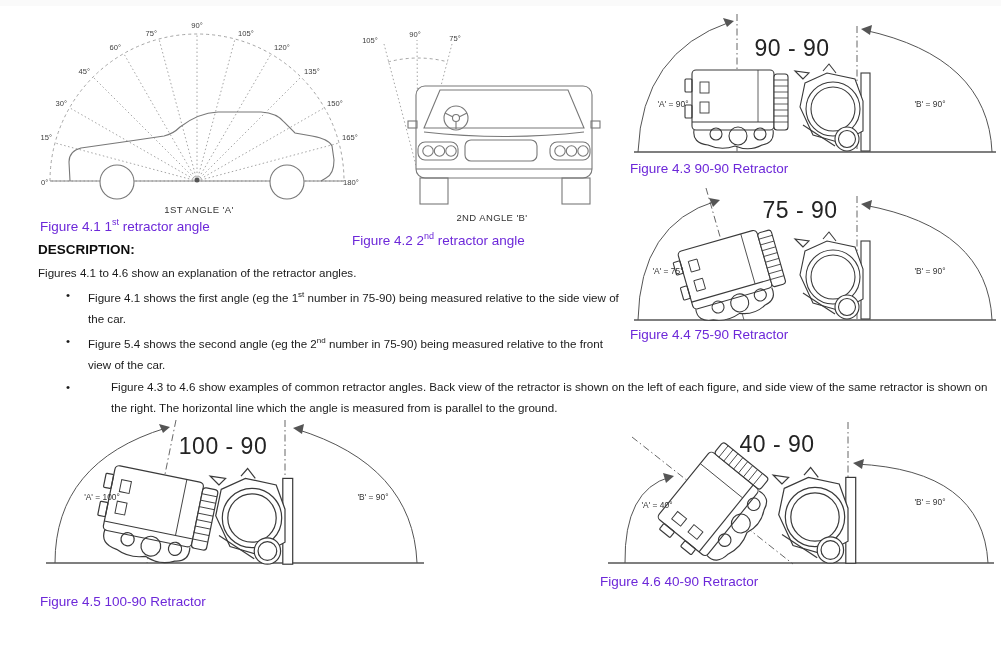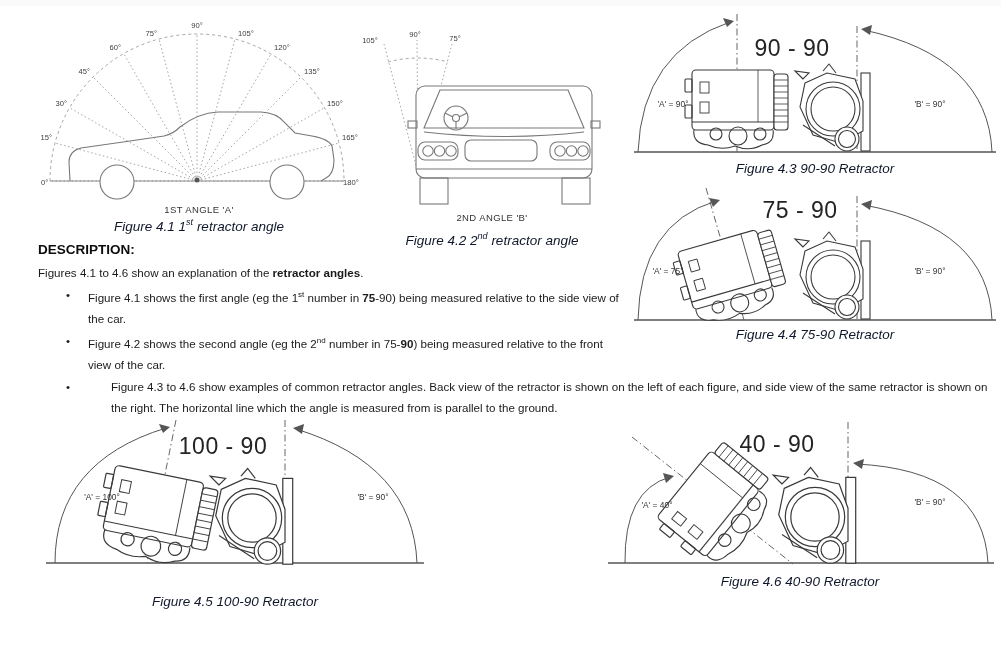--- a/index.html
+++ b/index.html
@@ -6,31 +6,31 @@
   .page{position:relative;width:1001px;height:645px;background:#ffffff;overflow:hidden;
         font-family:"Liberation Sans",sans-serif;color:#1a1a1a;}
   .topstrip{position:absolute;left:0;top:0;width:100%;height:6px;background:#fafafa;}
   .fig{position:absolute;}
   svg{display:block;overflow:visible;}
   svg text{font-family:"Liberation Sans",sans-serif;}
   .fan-label{font-size:7.6px;fill:#3c3c3c;}
   .fig-title{font-size:23px;fill:#232323;letter-spacing:.5px;}
   .ret-label{font-size:8.4px;fill:#333;}
   .axis-label{font-size:9.5px;color:#333;text-align:center;letter-spacing:.4px;}
-  .caption{font-style:italic;font-size:13.5px;color:#0f172a;text-align:center;margin-top:2px;}
+  .caption{font-size:13.5px;color:#6d28d9;text-align:left;margin-top:2px;}
   .caption sup{font-size:9px;}
   .desc{position:absolute;left:38px;top:242px;width:955px;}
   .desc h2{margin:0 0 5px 0;font-size:13.5px;color:#0d0d0d;}
   .desc .intro{font-size:11.6px;line-height:21px;margin:0 0 1px 0;}
   .bullet{display:flex;font-size:11.6px;line-height:21.5px;}
   .bullet .mark{width:22px;margin-left:28px;flex:none;text-align:left;}
   .bullet .btxt{display:block;}
   .bullet.narrow .btxt{width:540px;}
   .bullet.wide .btxt{width:900px;margin-left:23px;}
-  .b{font-weight:bold;}
+  .b{font-weight:normal;}
   sup{font-size:8px;}
 </style>
 </head>
 <body>
 
 <div class="page">
 <div class="topstrip"></div>
 
 <svg width="0" height="0" style="position:absolute" aria-hidden="true">
   <defs>
@@ -220,21 +220,21 @@
 
 <div class="desc">
   <h2>DESCRIPTION:</h2>
   <p class="intro"><span>Figures 4.1 to 4.6 show an explanation of the </span><span class="b">retractor angles</span><span>.</span></p>
   <div class="bullet narrow">
     <span class="mark">•</span>
     <span class="btxt"><span>Figure 4.1 shows the first angle (eg the 1</span><sup>st</sup><span> number in </span><span class="b">75</span><span>-90) being measured relative to the side view of the car.</span></span>
   </div>
   <div class="bullet narrow">
     <span class="mark">•</span>
-    <span class="btxt"><span>Figure 4.2 shows the second angle (eg the 2</span><sup>nd</sup><span> number in 75-</span><span class="b">90</span><span>) being measured relative to the front view of the car.</span></span>
+    <span class="btxt"><span>Figure 5.4 shows the second angle (eg the 2</span><sup>nd</sup><span> number in 75-</span><span class="b">90</span><span>) being measured relative to the front view of the car.</span></span>
   </div>
   <div class="bullet wide">
     <span class="mark">•</span>
     <span class="btxt">Figure 4.3 to 4.6 show examples of common retractor angles. Back view of the retractor is shown on the left of each figure, and side view of the same retractor is shown on the right. The horizontal line which the angle is measured from is parallel to the ground.</span>
   </div>
 </div>
 
 </div>
 
 </body></html>

